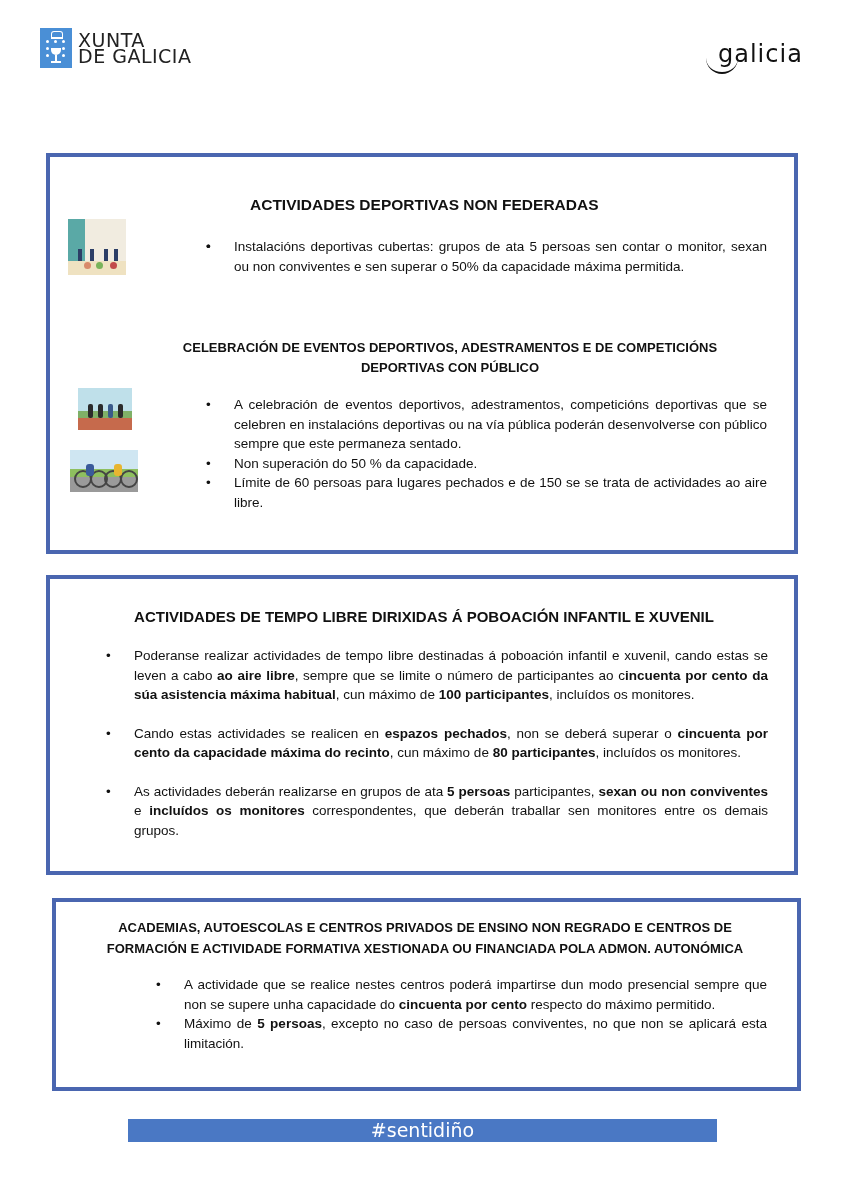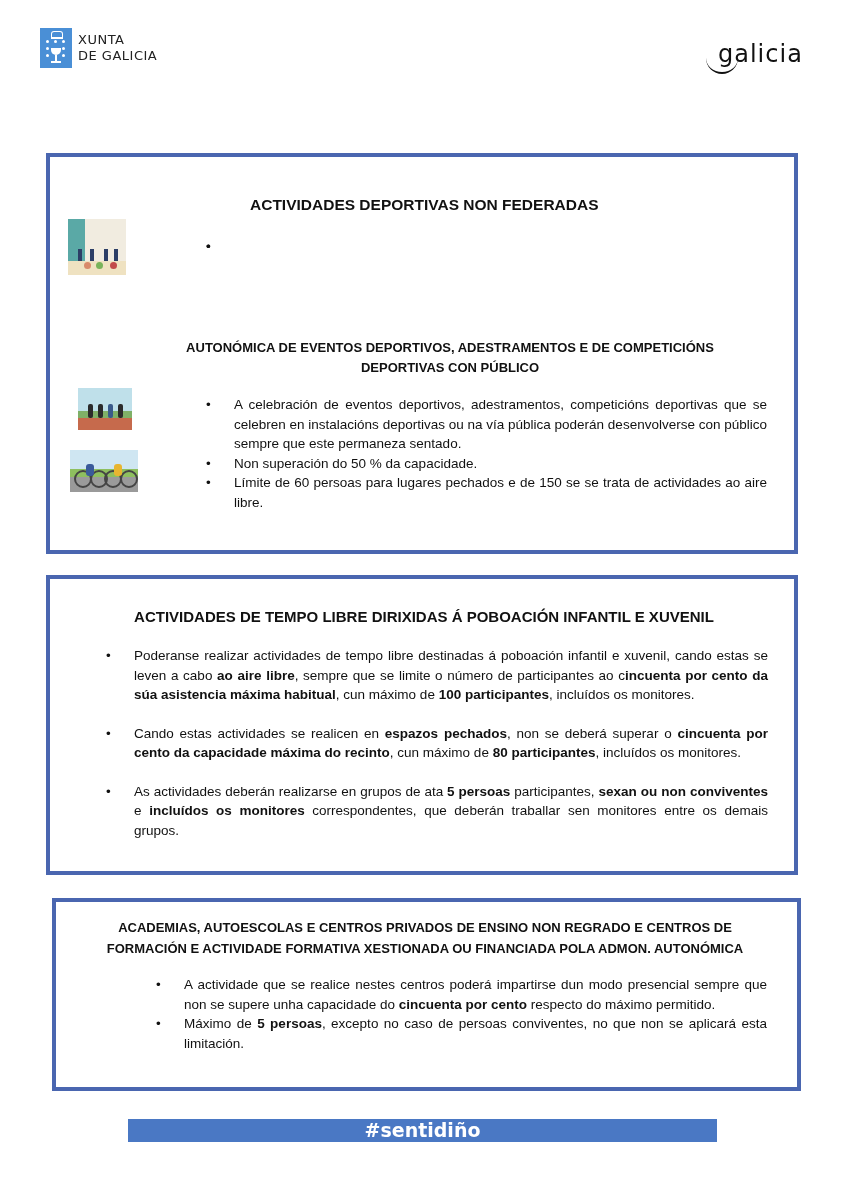--- a/index.html
+++ b/index.html
@@ -9,21 +9,21 @@
   }
   .abs { position: absolute; }
   
   .xunta-logo { left: 40px; top: 28px; display: flex; align-items: center; gap: 6px; }
   .xunta-shield { width: 32px; height: 40px; background: #4a8fd6; position: relative; }
   .xunta-shield .dot { position: absolute; width: 3px; height: 3px; background: #fff; border-radius: 50%; }
   .xunta-shield .crown { position: absolute; left: 11px; top: 3px; width: 10px; height: 5px; border: 1px solid #fff; border-bottom: 2px solid #fff; border-radius: 3px 3px 0 0; }
   .xunta-shield .cup { position: absolute; left: 11px; top: 20px; width: 10px; height: 7px; background: #fff; border-radius: 0 0 5px 5px; }
   .xunta-shield .stem { position: absolute; left: 15px; top: 27px; width: 2px; height: 6px; background: #fff; }
   .xunta-shield .base { position: absolute; left: 11px; top: 33px; width: 10px; height: 2px; background: #fff; }
-  .xunta-text { font-family: "DejaVu Sans", sans-serif; font-size: 13px; line-height: 16px; color: #222; letter-spacing: 0.5px; }
+  .xunta-text { font-family: "DejaVu Sans", sans-serif; font-size: 19px; line-height: 16px; color: #222; letter-spacing: 0.5px; }
   .galicia-logo { left: 706px; top: 40px; font-family: "DejaVu Sans", sans-serif; font-size: 24px; color: #111; letter-spacing: 1px; }
   .galicia-swoosh { left: 706px; top: 58px; width: 32px; height: 14px; border-bottom: 2px solid #111; border-radius: 0 0 16px 16px; }
 
   
   .box { position: absolute; border: 4px solid #4a66b0; box-sizing: border-box; background: #fff; }
   .box1 { left: 46px; top: 153px; width: 752px; height: 401px; }
   .box2 { left: 46px; top: 575px; width: 752px; height: 300px; }
   .box3 { left: 52px; top: 898px; width: 749px; height: 193px; }
 
   .title { position: absolute; font-weight: bold; text-align: center; font-size: 13px; }
@@ -45,21 +45,21 @@
   .img-gym { left: 68px; top: 219px; width: 58px; height: 56px; background: linear-gradient(90deg,#5aa9a6 0 30%,#f1ece0 30% 100%); }
   .img-gym .floor { position:absolute; left:0; bottom:0; width:100%; height:14px; background:#efe2c1; }
   .img-gym .fig { position:absolute; width:4px; height:12px; background:#2c3e66; bottom:14px; }
   .img-gym .ball { position:absolute; width:7px; height:7px; border-radius:50%; bottom:6px; }
   .img-run { left: 78px; top: 388px; width: 54px; height: 42px; background: linear-gradient(#bfe0ea 0 55%,#7fb067 55% 72%,#c66a4c 72% 100%); }
   .img-run .fig { position:absolute; width:5px; height:14px; bottom:12px; background:#2b2b2b; border-radius:2px; }
   .img-bike { left: 70px; top: 450px; width: 68px; height: 42px; background: linear-gradient(#cfe6f2 0 45%,#8ebf5f 45% 65%,#9a9a9a 65% 100%); }
   .img-bike .wheel { position:absolute; width:14px; height:14px; border:2px solid #444; border-radius:50%; bottom:4px; }
   .img-bike .rider { position:absolute; width:8px; height:12px; bottom:16px; border-radius:3px; }
 
-  .banner { left: 128px; top: 1119px; width: 589px; height: 23px; background: #4a78c4; color: #fff; text-align: center; font-weight: bold; font-size: 19px; line-height: 23px; font-family: "DejaVu Sans", sans-serif; }
+  .banner { left: 128px; top: 1119px; width: 589px; height: 23px; background: #4a78c4; color: #fff; text-align: center; font-weight: normal; font-size: 19px; line-height: 23px; font-family: "DejaVu Sans", sans-serif; }
 </style>
 </head>
 <body>
 
 <div class="abs xunta-logo">
   <div class="xunta-shield">
     <div class="crown"></div>
     <div class="dot" style="left:6px;top:12px"></div>
       <div class="dot" style="left:14px;top:12px"></div>
       <div class="dot" style="left:22px;top:12px"></div>
@@ -88,24 +88,24 @@
     <div class="fig" style="left:22px"></div>
   <div class="fig" style="left:36px"></div>
     <div class="fig" style="left:46px"></div>
   <div class="ball" style="left:16px;background:#d98a6a"></div>
   <div class="ball" style="left:28px;background:#79b35a"></div>
   <div class="ball" style="left:42px;background:#c24a4a"></div>
 </div>
 
 <ul class="blist l1">
   <li><span class="bullet">•</span></li>
-  <li><span class="bullet">•</span></li>
+  <li><span class="bullet">•</span><span>Instalacións deportivas cubertas: grupos de ata 5 persoas sen contar o monitor, sexan ou non conviventes e  sen superar o 50% da capacidade máxima permitida.</span></li>
 </ul>
 
-<div class="title t2">AUTONÓMICA DE EVENTOS DEPORTIVOS, ADESTRAMENTOS E DE COMPETICIÓNS DEPORTIVAS CON PÚBLICO</div>
+<div class="title t2">CELEBRACIÓN DE EVENTOS DEPORTIVOS, ADESTRAMENTOS E DE COMPETICIÓNS DEPORTIVAS CON PÚBLICO</div>
 
 <div class="img img-run">
   <div class="fig" style="left:10px"></div>
     <div class="fig" style="left:20px"></div>
   <div class="fig" style="left:30px;background:#3a5a8a"></div>
     <div class="fig" style="left:40px"></div>
 </div>
 <div class="img img-bike">
   <div class="wheel" style="left:4px"></div>
     <div class="wheel" style="left:20px"></div>

